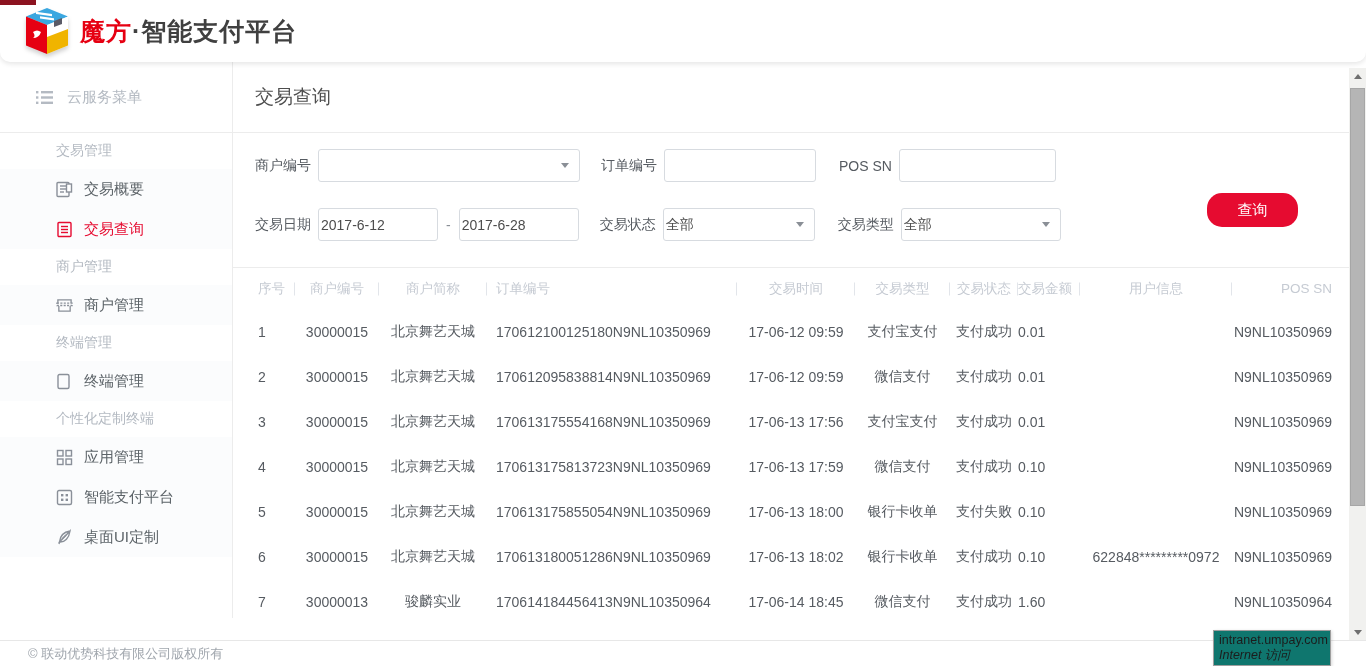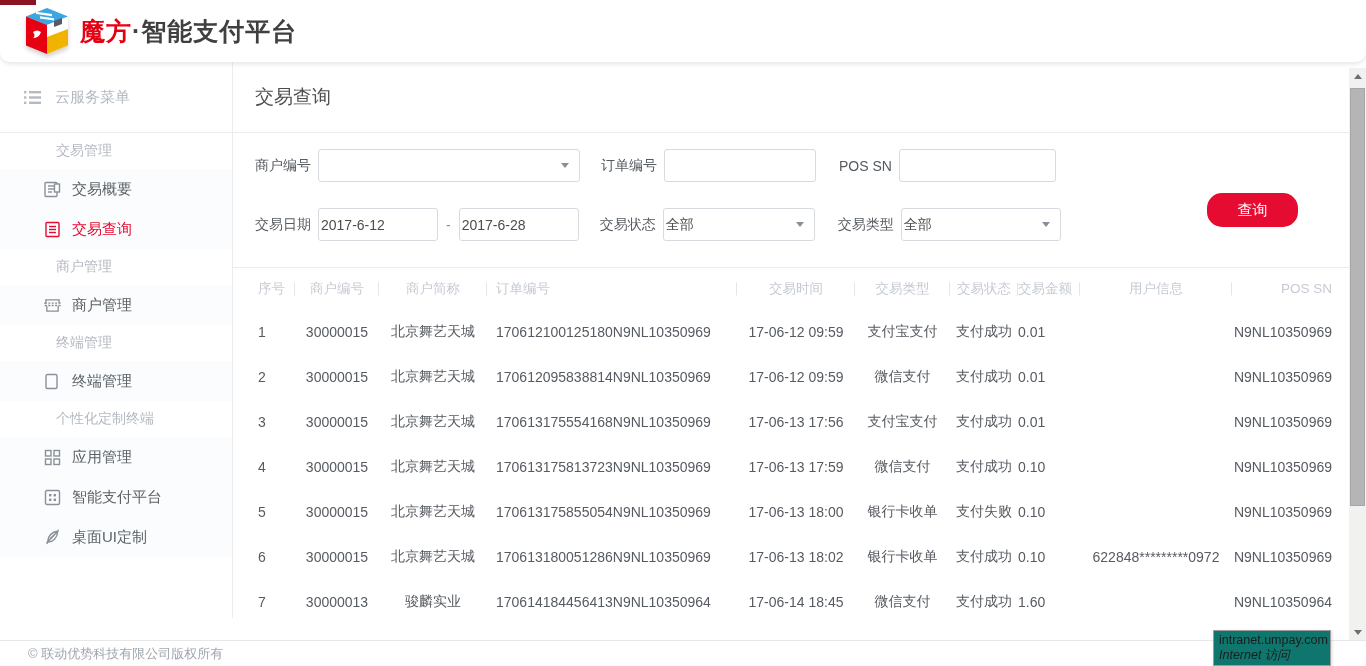--- a/index.html
+++ b/index.html
@@ -21,24 +21,24 @@
   .logo-text { font-size:25px; font-weight:bold; letter-spacing:1px; }
   .logo-text .red { color:#e60012; }
   .logo-text .dark { color:#404040; }
   .header-nav { position:absolute; right:42px; top:0; height:62px; display:flex; align-items:center; gap:70px; }
   .header-nav .nav-link { color:#666b72; font-size:15px; cursor:pointer; }
   
   .sidebar {
     position:absolute; left:0; top:62px; width:233px; height:556px; background:#fff;
     border-right:1px solid #ececec; z-index:5;
   }
-  .sidebar-head { height:71px; display:flex; align-items:center; padding-left:24px; border-bottom:1px solid #ececec; color:#b4bac2; font-size:15px; }
+  .sidebar-head { height:71px; display:flex; align-items:center; padding-left:36px; border-bottom:1px solid #ececec; color:#b4bac2; font-size:15px; }
   .sidebar-head .ic { margin-right:14px; display:inline-flex; }
   .side-section { height:36px; display:flex; align-items:center; padding-left:56px; color:#b4bac2; font-size:14px; }
-  .side-item { height:40px; display:flex; align-items:center; padding-left:44px; color:#5c6368; font-size:15px; cursor:pointer; background:#fbfcfd; }
+  .side-item { height:40px; display:flex; align-items:center; padding-left:56px; color:#5c6368; font-size:15px; cursor:pointer; background:#fbfcfd; }
   .side-item .ic { width:17px; height:17px; margin-right:11px; display:inline-flex; color:#8a9099; }
   .side-item.active { color:#e60b30; }
   .side-item.active .ic { color:#e60b30; }
   
   .main { position:absolute; left:233px; top:62px; width:1116px; height:578px; background:#fff; }
   .page-title-row { height:71px; display:flex; align-items:center; padding-left:22px; border-bottom:1px solid #ececec; }
   .page-title { font-size:19px; color:#4d4d4d; }
   
   .filters { padding:16px 0 0 22px; position:relative; }
   .f-row { display:flex; align-items:center; height:33px; margin-bottom:26px; }

